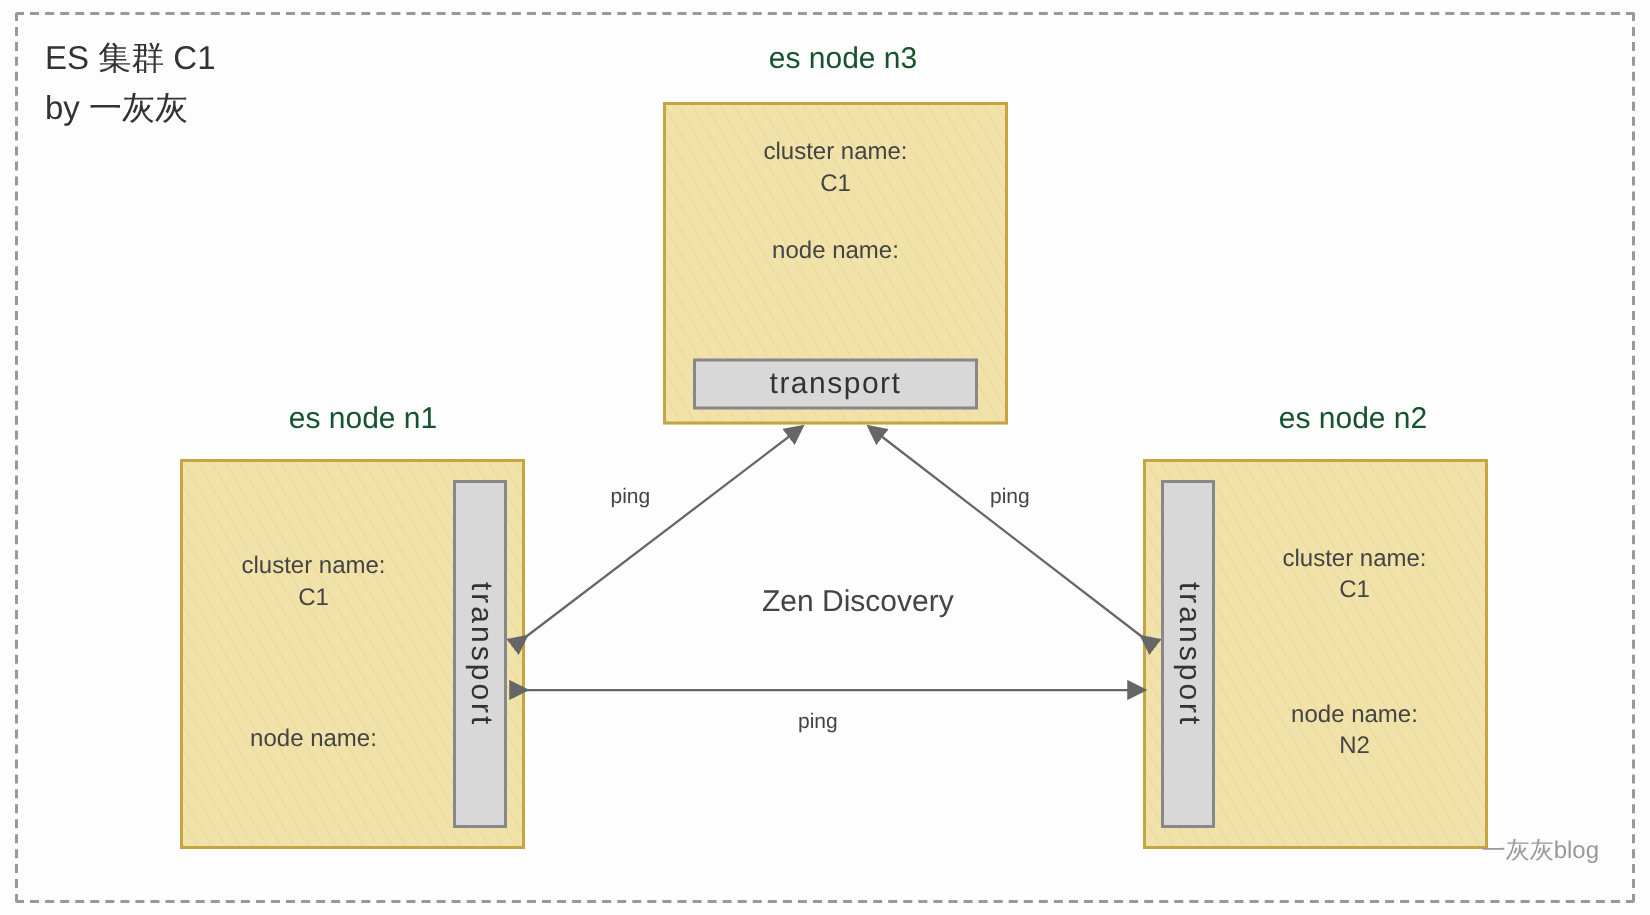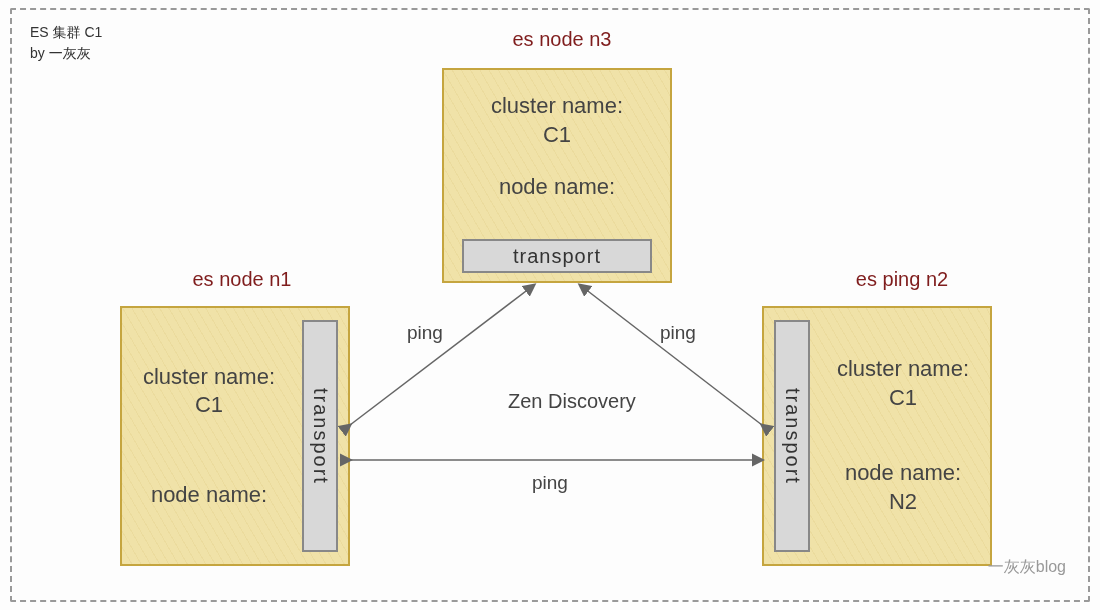--- a/index.html
+++ b/index.html
@@ -18,44 +18,44 @@
       right: 10px;
       bottom: 8px;
       border: 2px dashed #999;
       border-radius: 2px;
     }
     .title-block {
       position: absolute;
       top: 12px;
       left: 18px;
       color: #333;
-      font-size: 14px;
+      font-size: 22px;
       line-height: 1.5;
     }
     .node-label {
       position: absolute;
-      color: #7f1d1d;
+      color: #14532d;
       font-size: 20px;
       text-align: center;
     }
     .node-box {
       position: absolute;
       background: #f0e2a8;
       border: 2px solid #c5a53f;
       background-image: repeating-linear-gradient(
         60deg,
         rgba(200,170,80,0.12) 0px,
         rgba(200,170,80,0.12) 1px,
         transparent 1px,
         transparent 8px
       );
     }
     .node-inner-text {
       color: #444;
-      font-size: 22px;
+      font-size: 16px;
       text-align: center;
       line-height: 1.3;
     }
     .transport-h {
       position: absolute;
       background: #d8d8d8;
       border: 2px solid #888;
       color: #333;
       font-size: 20px;
       display: flex;
@@ -76,21 +76,21 @@
       letter-spacing: 2px;
     }
     .center-label {
       position: absolute;
       color: #444;
       font-size: 20px;
     }
     .edge-label {
       position: absolute;
       color: #444;
-      font-size: 19px;
+      font-size: 14px;
     }
     .watermark {
       position: absolute;
       color: #999;
       font-size: 16px;
       font-family: sans-serif;
     }
     svg.arrows {
       position: absolute;
       top: 0; left: 0;
@@ -127,21 +127,21 @@
         <div class="node-inner-text">cluster name:</div>
         <div class="node-inner-text">C1</div>
       </div>
       <div>
         <div class="node-inner-text">node name:</div>
       </div>
     </div>
     <div class="transport-v" style="top:12px; bottom:12px; right:10px; width:36px;">transport</div>
   </div>
 
-  <div class="node-label" style="top:258px; left:810px; width:160px;">es ping n2</div>
+  <div class="node-label" style="top:258px; left:810px; width:160px;">es node n2</div>
   <div class="node-box" style="top:296px; left:750px; width:230px; height:260px;">
     <div style="position:absolute; right:12px; top:0; width:150px; height:100%; display:flex; flex-direction:column; justify-content:space-around; padding:24px 0;">
       <div>
         <div class="node-inner-text">cluster name:</div>
         <div class="node-inner-text">C1</div>
       </div>
       <div>
         <div class="node-inner-text">node name:</div>
         <div class="node-inner-text">N2</div>
       </div>

